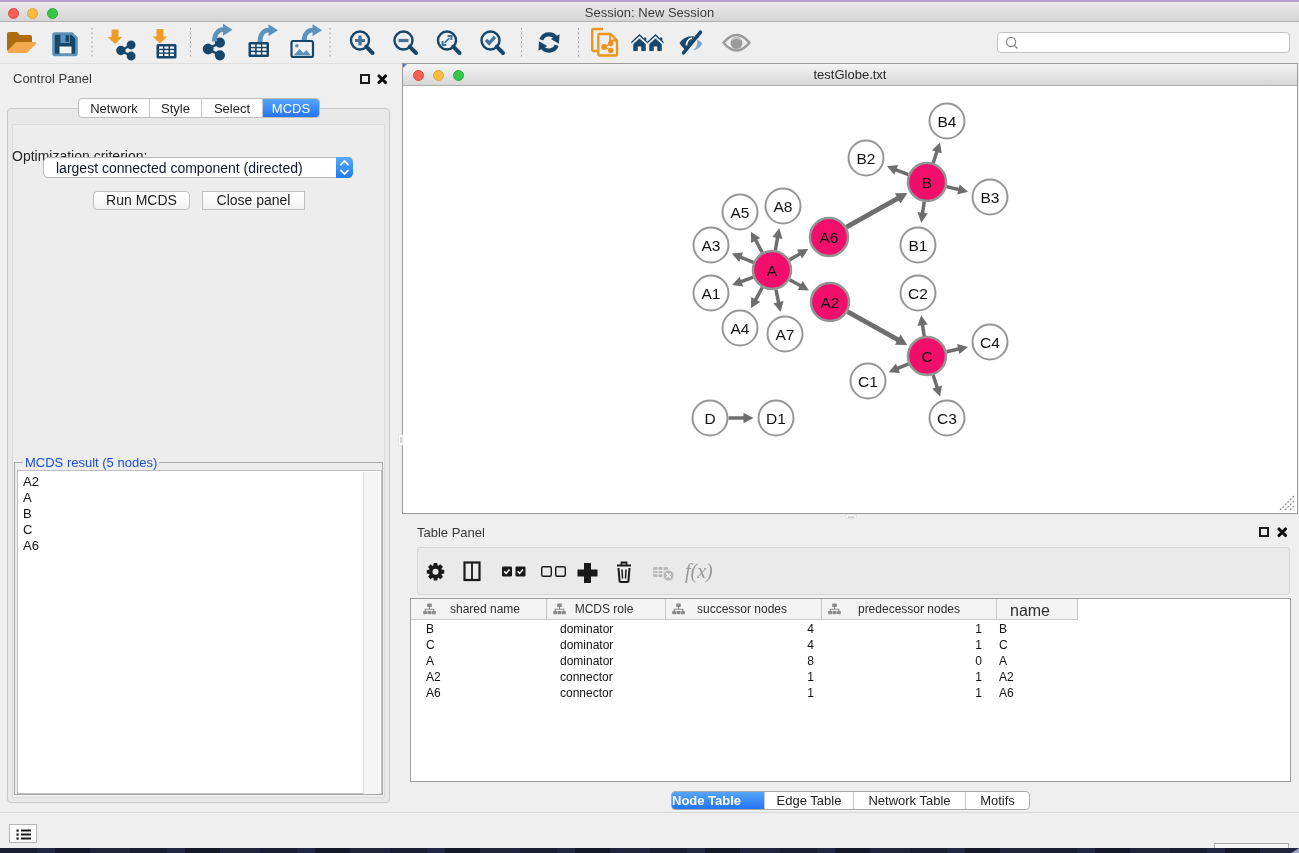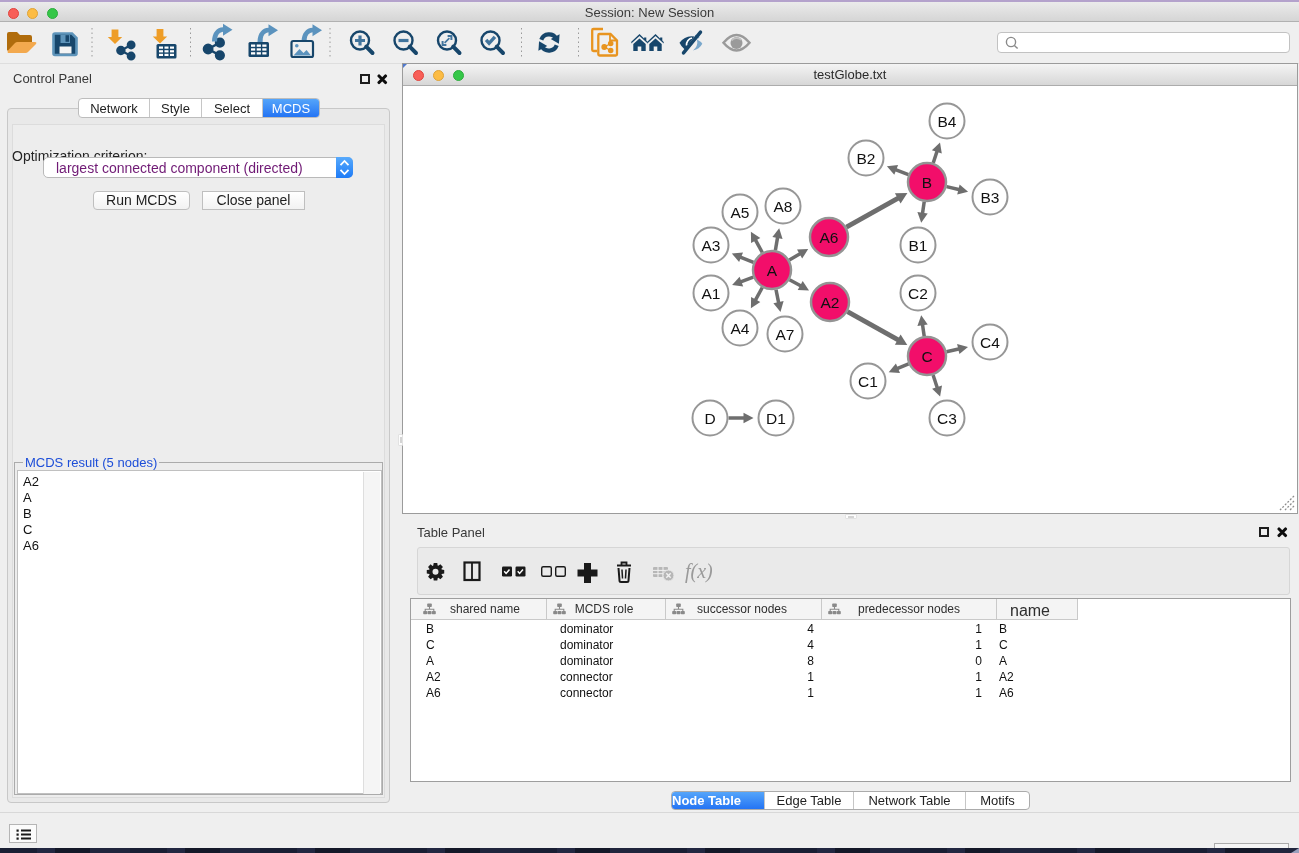--- a/index.html
+++ b/index.html
@@ -147,21 +147,21 @@
 
 <div class="abs" style="left:78px;top:98px;height:20px;display:flex;border:1px solid #bdbdbd;border-radius:4px;overflow:hidden;background:#fff;font-size:13px;">
   <div style="width:71px;line-height:19px;text-align:center;color:#222;border-right:1px solid #c6c6c6;">Network</div>
   <div style="width:52px;line-height:19px;text-align:center;color:#222;border-right:1px solid #c6c6c6;">Style</div>
   <div style="width:61px;line-height:19px;text-align:center;color:#222;border-right:1px solid #c6c6c6;">Select</div>
   <div style="width:56px;line-height:19px;text-align:center;color:#fff;background:linear-gradient(#55a5fa,#2474f4);">MCDS</div>
 </div>
 
 <div class="abs" style="left:12px;top:136px;width:374px;text-align:left;font-size:14px;color:#242424;margin-top:12px;">Optimization criterion:</div>
 <div class="abs" style="left:43px;top:157px;width:310px;height:21px;background:#fff;border:1px solid #b9b9b9;border-radius:5px;">
-  <div style="position:absolute;left:12px;top:0;line-height:20px;font-size:14px;color:#701a75;">largest connected component (directed)</div>
+  <div style="position:absolute;left:12px;top:0;line-height:20px;font-size:14px;color:#0f172a;">largest connected component (directed)</div>
   <div style="position:absolute;right:-1px;top:-1px;width:17px;height:21px;background:linear-gradient(#58aafc,#1d7bf7);border-radius:0 5px 5px 0;">
     <svg width="17" height="21">
         <path d="M4.5,8.2 L8.5,4 L12.5,8.2" fill="none" stroke="#fff" stroke-width="1.8"></path>
         <path d="M4.5,12.8 L8.5,17 L12.5,12.8" fill="none" stroke="#fff" stroke-width="1.8"></path>
       </svg>
   </div>
 </div>
 <div class="abs" style="left:93px;top:191px;width:97px;height:19px;background:linear-gradient(#ffffff,#f2f2f2);border:1px solid #bfbfbf;border-radius:4px;text-align:center;line-height:17px;font-size:14px;color:#1e1e1e;">Run MCDS</div>
 <div class="abs" style="left:202px;top:191px;width:103px;height:19px;background:linear-gradient(#ffffff,#f2f2f2);border:1px solid #bfbfbf;border-radius:0;text-align:center;line-height:17px;font-size:14px;color:#1e1e1e;">Close panel</div>
 

